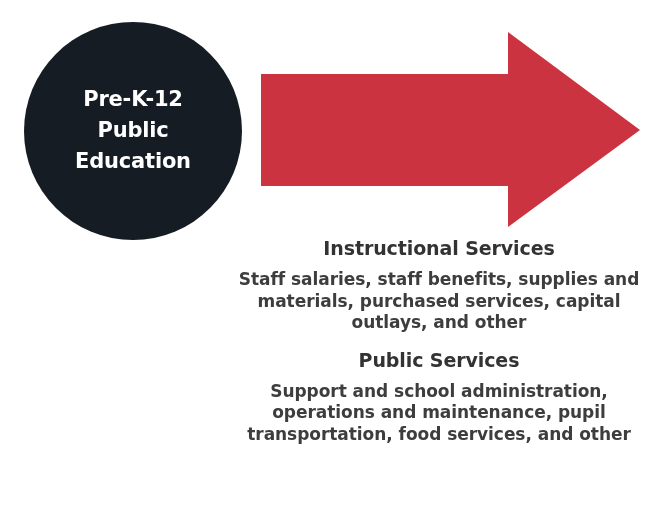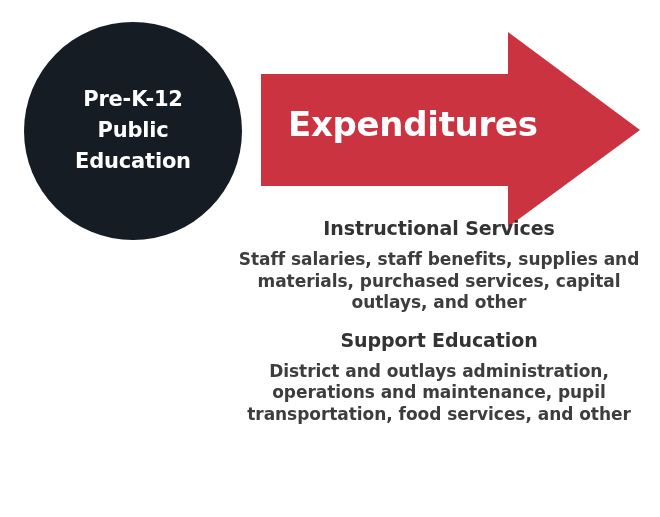--- a/index.html
+++ b/index.html
@@ -66,21 +66,21 @@
     letter-spacing: -0.3px;
     line-height: 40px;
     text-align: left;
     white-space: nowrap;
   }
 
   
   .detail-column {
     position: absolute;
     left: 238px;
-    top: 216px;
+    top: 236px;
     width: 402px;
     text-align: center;
   }
   .detail-heading {
     color: #333333;
     font-size: 19px;
     font-weight: bold;
     line-height: 24px;
     letter-spacing: -0.1px;
   }
@@ -103,39 +103,38 @@
   <div class="circle-node">
     <div class="circle-label">Pre-K-12
 Public
 Education</div>
   </div>
 
   <div class="arrow-wrap">
     <svg viewBox="0 0 380 196" xmlns="http://www.w3.org/2000/svg">
       <polygon points="0,42 247,42 247,0 379,98 247,195 247,154 0,154" fill="#cc3340"></polygon>
     </svg>
-    <div class="arrow-label">Expenditures</div>
   </div>
 
   <div class="detail-column">
 
     <div>
       <div class="detail-heading">Instructional Services</div>
       <div class="gap-a"></div>
       <div class="detail-body">Staff salaries, staff benefits, supplies and
 materials, purchased services, capital
 outlays, and other</div>
     </div>
 
     <div class="gap-b"></div>
 
     <div>
-      <div class="detail-heading">Support Education</div>
+      <div class="detail-heading">Public Services</div>
       <div class="gap-a"></div>
-      <div class="detail-body">District and outlays administration,
+      <div class="detail-body">Support and school administration,
 operations and maintenance, pupil
 transportation, food services, and other</div>
     </div>
 
     <div class="gap-b"></div>
 
 
   </div>
 
 </div>

